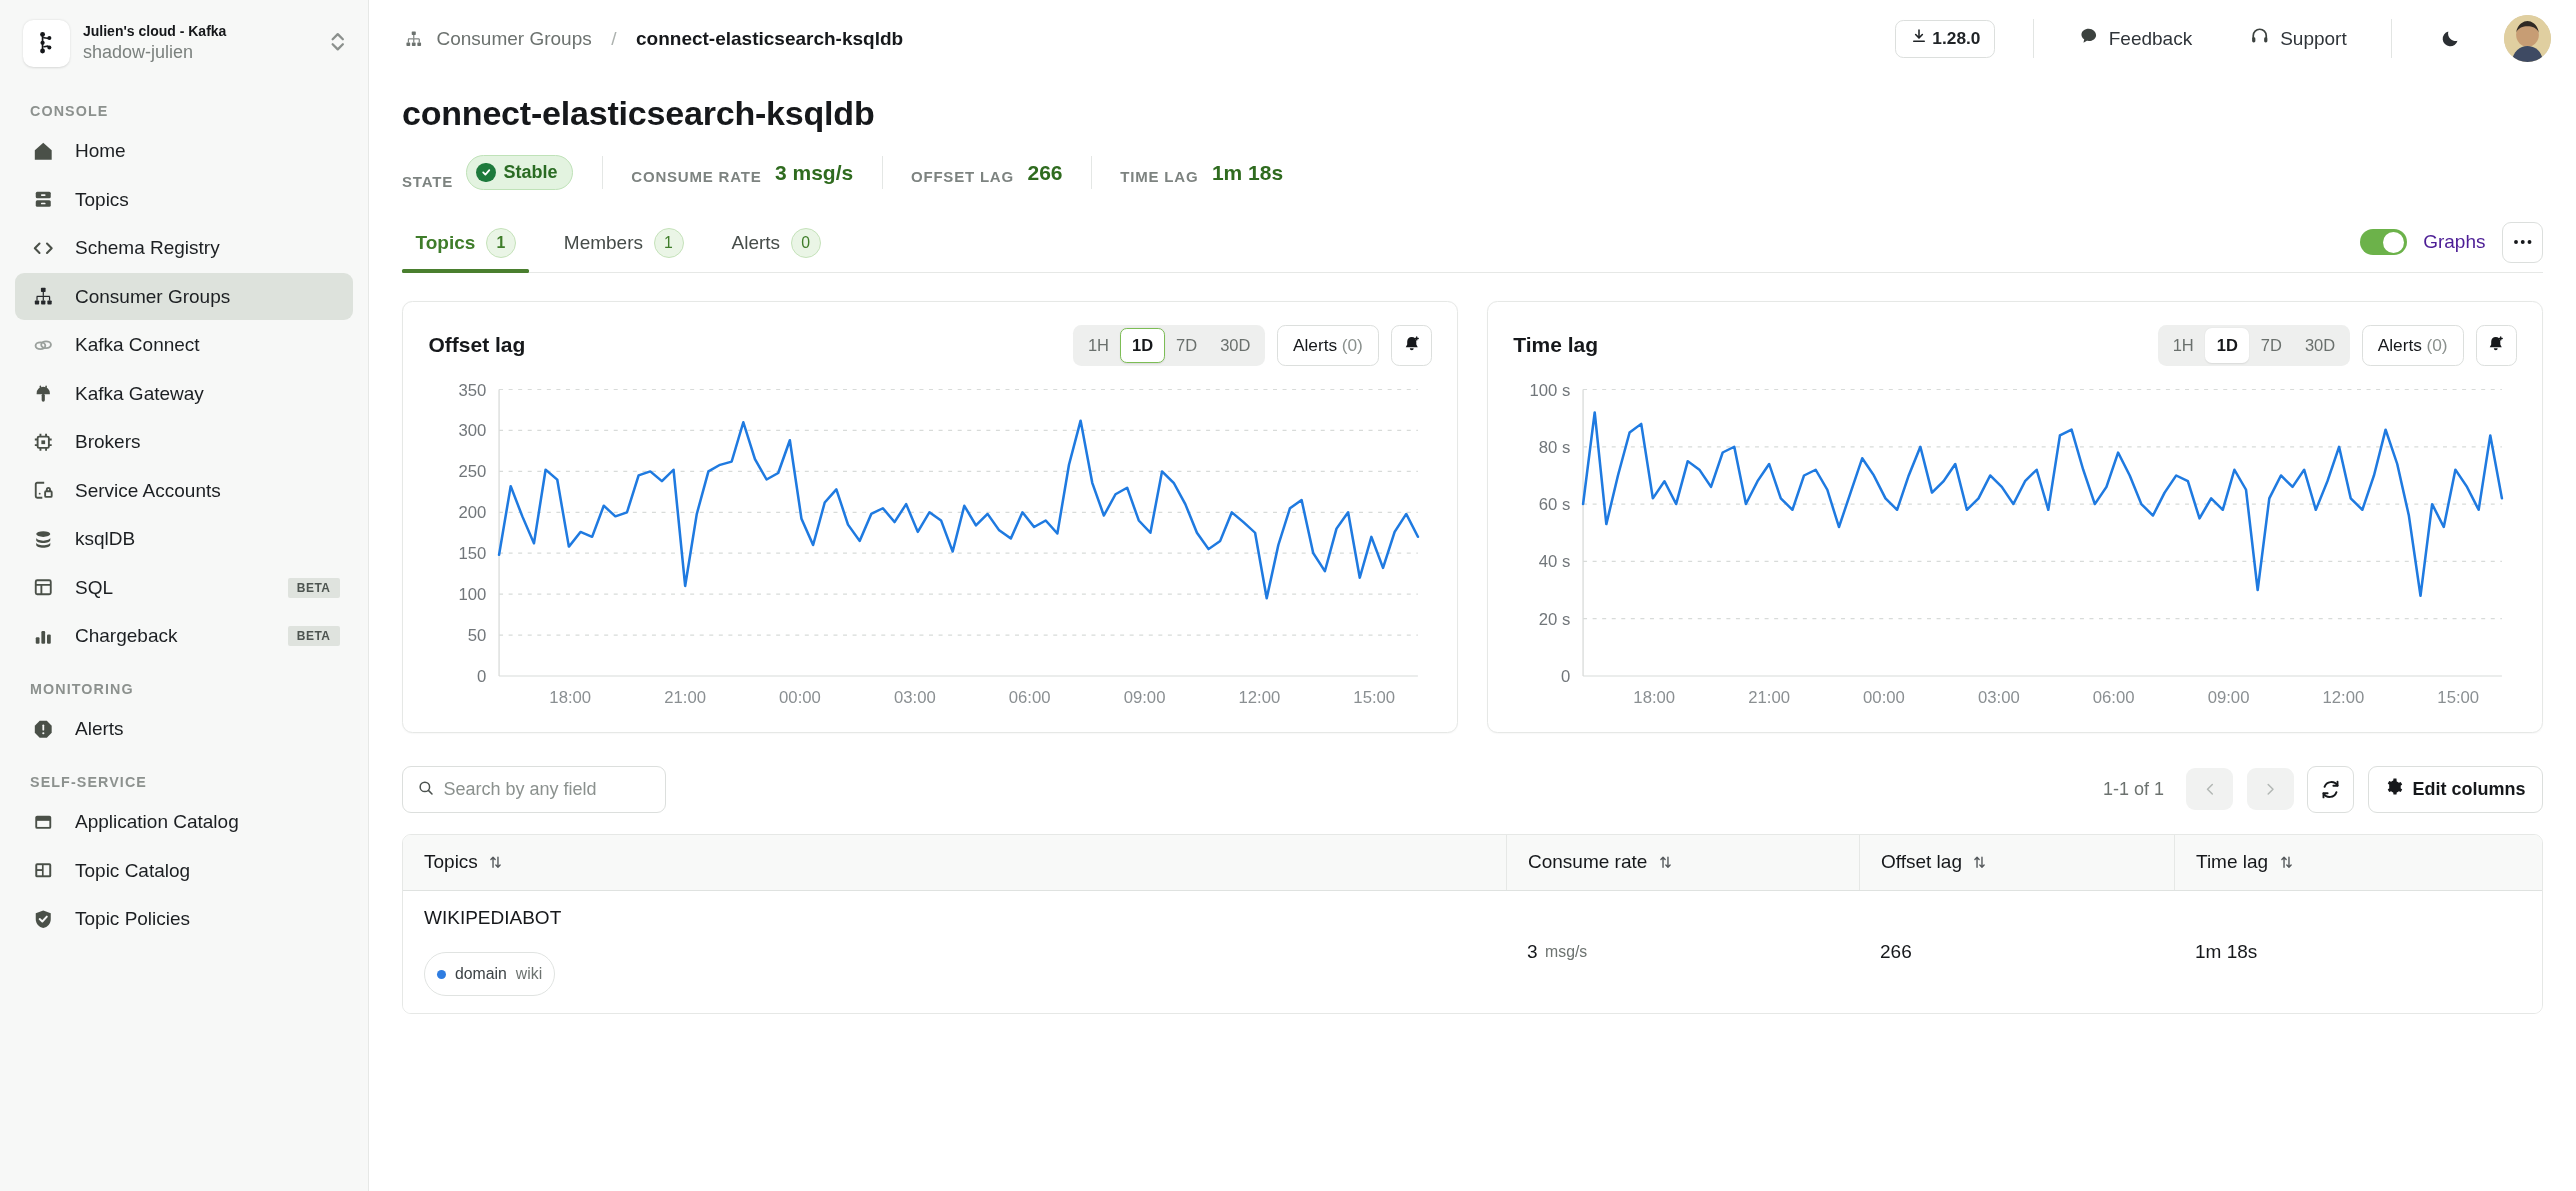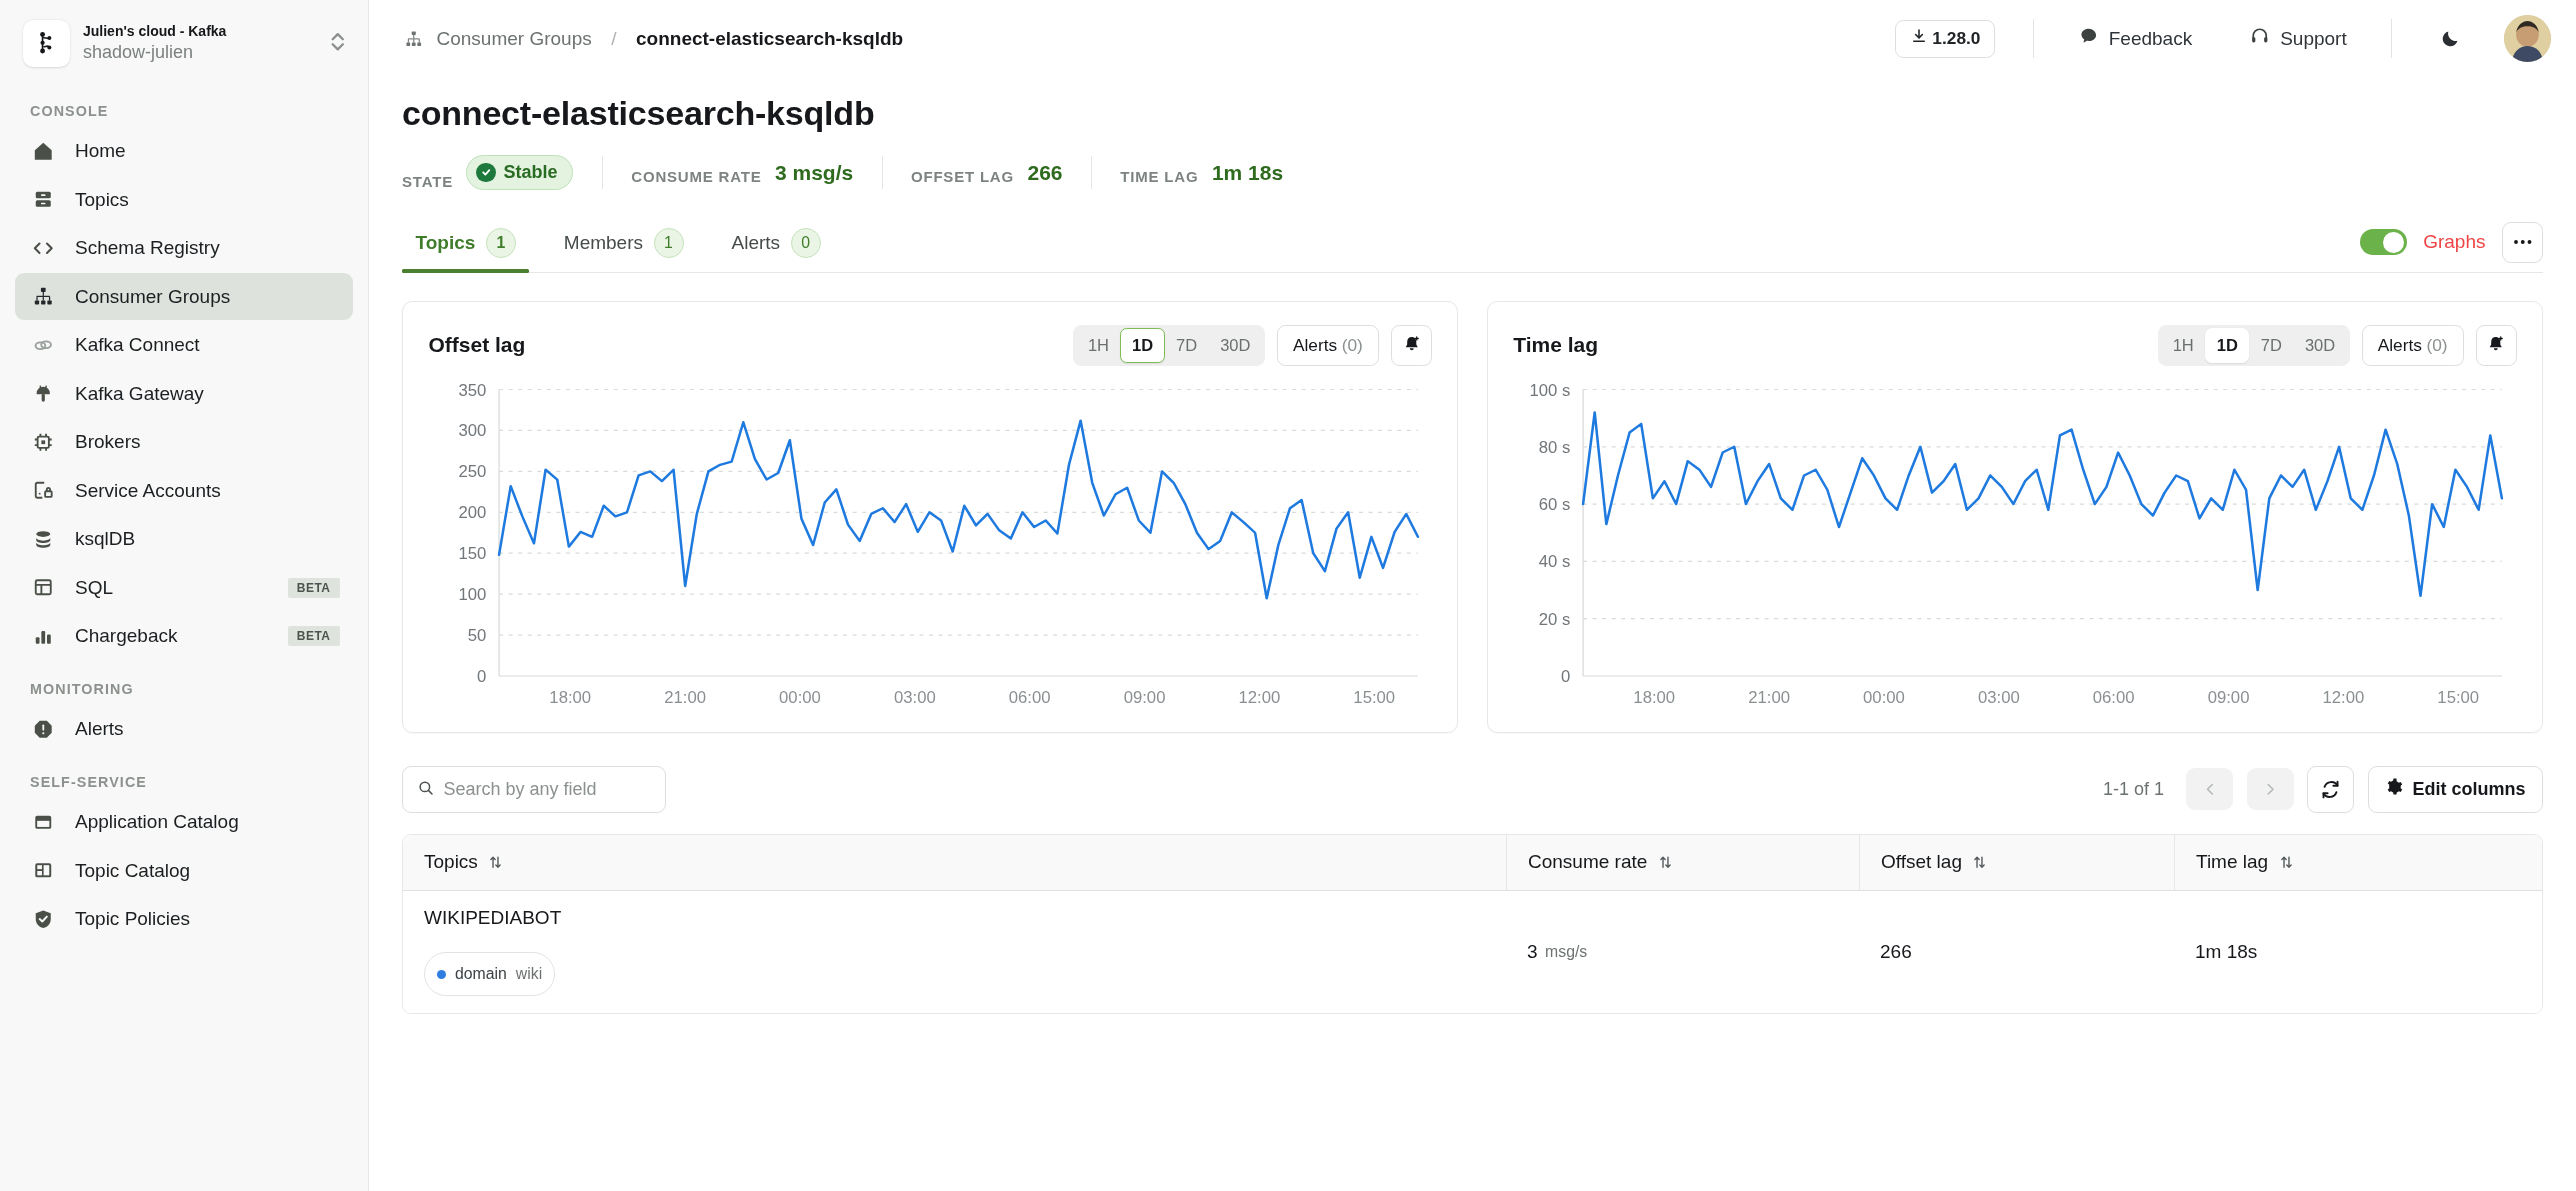--- a/index.html
+++ b/index.html
@@ -141,21 +141,21 @@
   }
   .tabs-right { display: flex; align-items: center; gap: 16.5px; padding-bottom: 9px; }
   .toggle {
     width: 47px; height: 25.5px; border-radius: 750px; background: #6cb24a;
     position: relative; cursor: pointer; flex: 0 0 47px;
   }
   .toggle .knob {
     position: absolute; right: 2.3px; top: 2.3px; width: 21px; height: 21px;
     border-radius: 50%; background: #fff;
   }
-  .toggle-label { font-size: 19px; color: #ef4444; }
+  .toggle-label { font-size: 19px; color: #4c1d95; }
   .more-btn {
     width: 41px; height: 41px; border: 0.8px solid #dcdfdd; border-radius: 9px;
     background: #fff; display: flex; align-items: center; justify-content: center;
     cursor: pointer; font-size: 19.5px; color: #16181b; letter-spacing: 1.5px; line-height: 0;
   }
 
   
   .charts-wrap {
     display: flex; gap: 28.5px; margin: 28.5px 33px 0 33px;
   }

